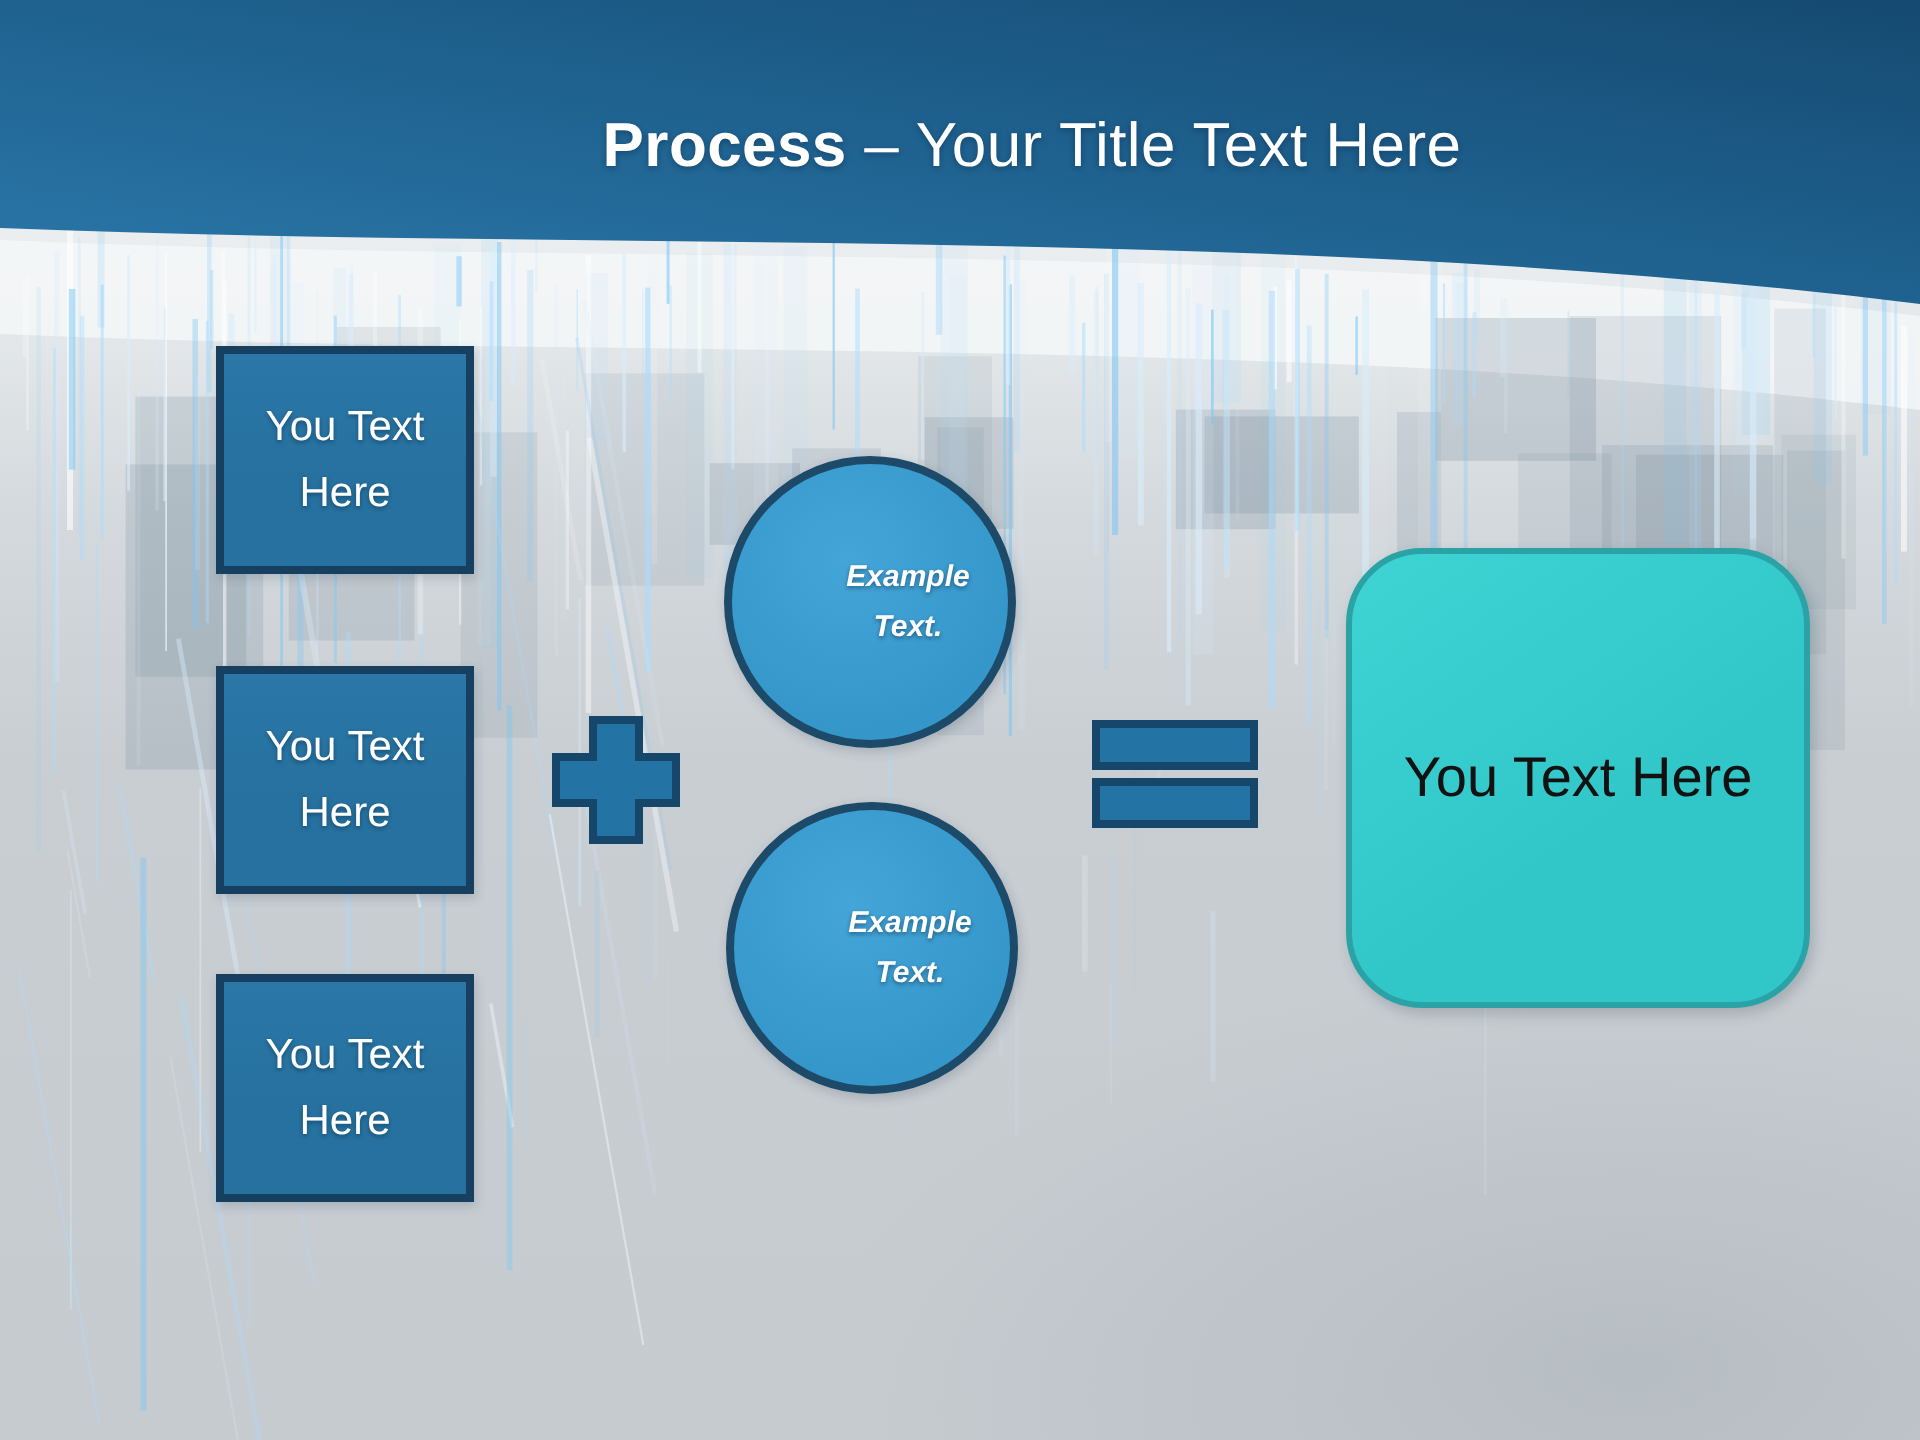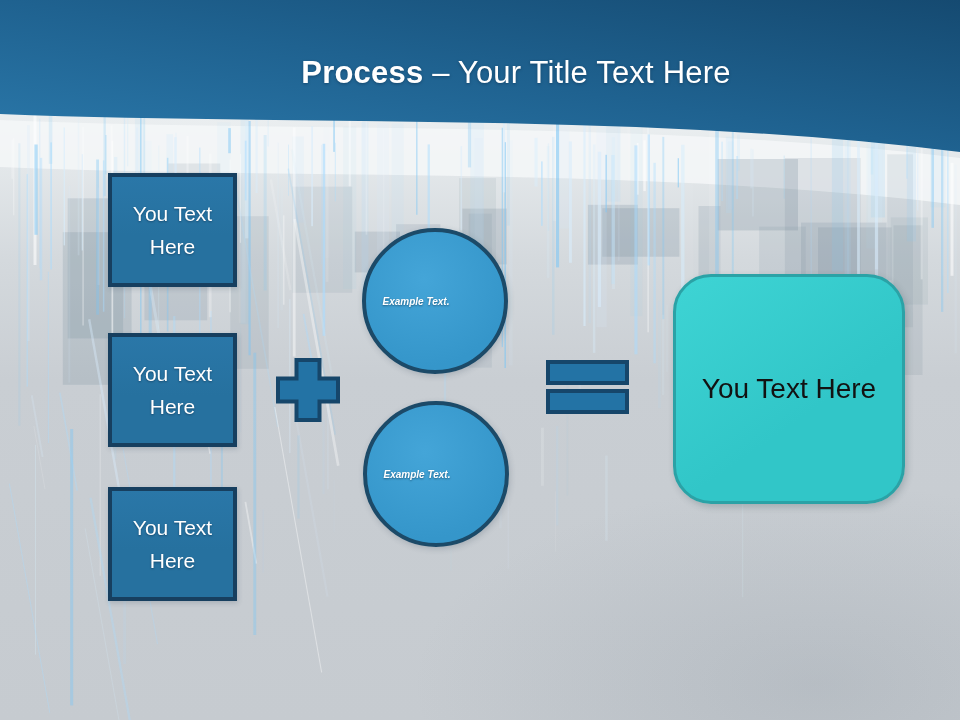--- a/index.html
+++ b/index.html
@@ -32,22 +32,22 @@
     border:4px solid var(--box-border,#173f5f);
     color:#fff;font-size:21px;line-height:33px;text-align:center;
     display:flex;align-items:center;justify-content:center;
     text-shadow:0 1px 2px rgba(0,20,40,.4);
     box-shadow:1px 2px 5px rgba(30,50,70,.18);
   }
   .circle{
     width:138px;height:138px;border-radius:50%;
     background:radial-gradient(circle at 42% 34%,#44a5d8,var(--circle-fill,#3596ca) 72%);
     border:4px solid var(--circle-border,#1c4a68);
-    color:#fff;font-weight:700;font-style:italic;font-size:10px;line-height:25px;
-    display:flex;align-items:center;justify-content:flex-start;text-align:center;
+    color:#fff;font-weight:700;font-style:italic;font-size:15px;line-height:25px;
+    display:flex;align-items:center;justify-content:flex-end;text-align:center;
     text-shadow:0 1px 2px rgba(0,20,40,.45);
     box-shadow:1px 2px 6px rgba(30,50,70,.20);
   }
   .circle .ctext{width:100px;}
   .op{overflow:visible;}
   .result{
     left:673px;top:274px;width:226px;height:224px;border-radius:38px;
     background:linear-gradient(145deg,#3ed4d4,var(--teal-fill,#31c6c8) 60%);
     border:3px solid var(--teal-border,#2ba2a6);
     color:#121212;font-size:28px;

